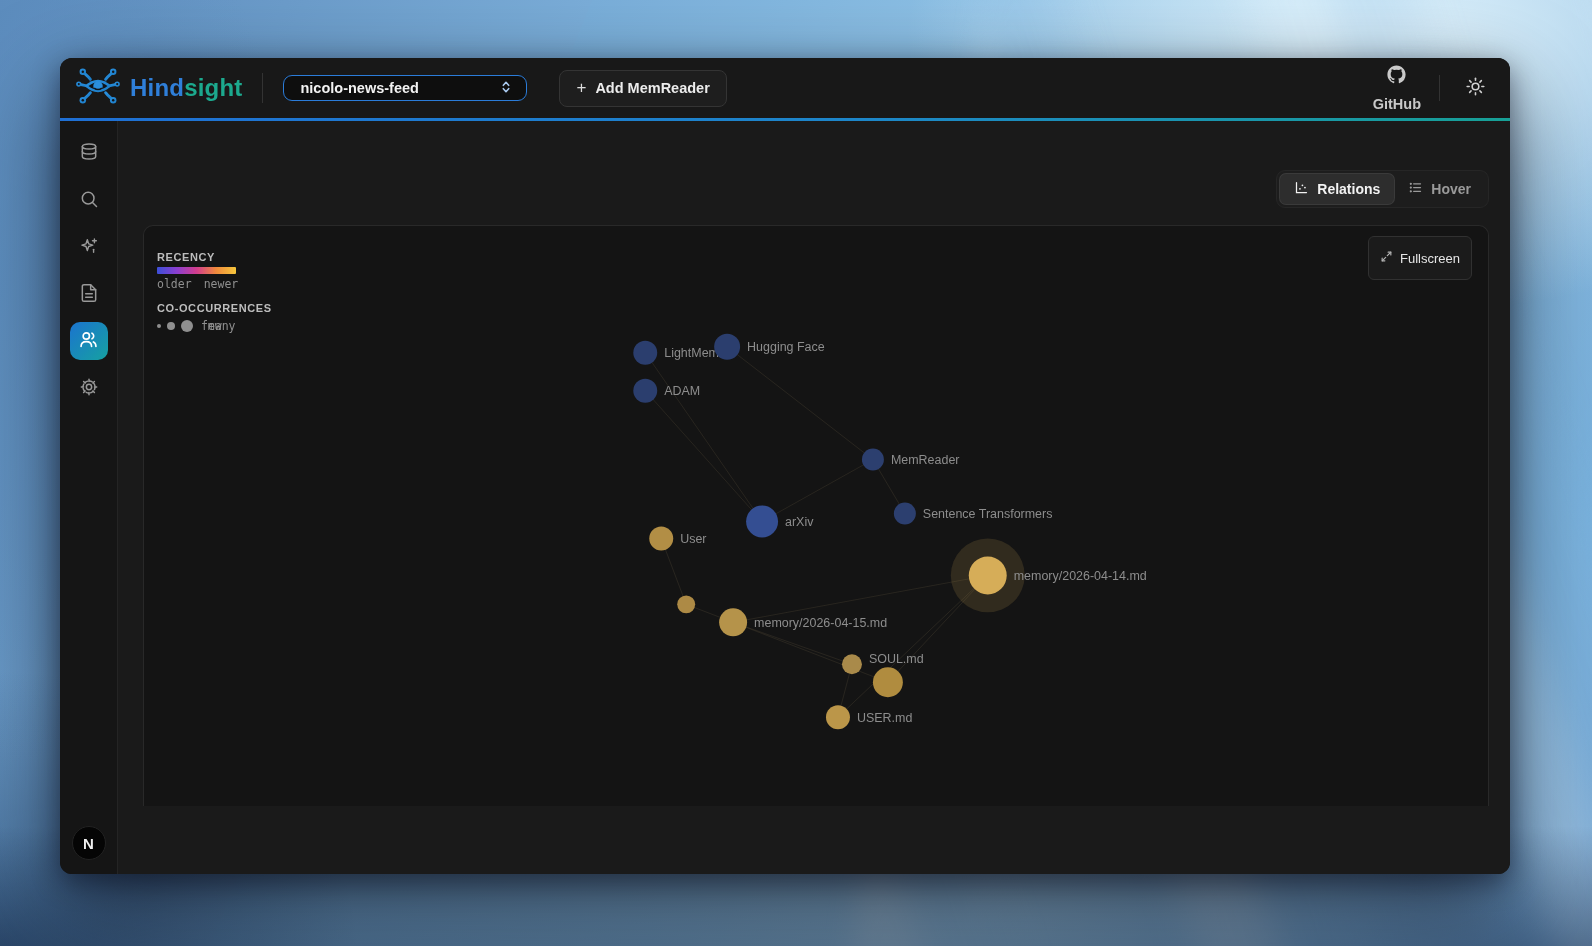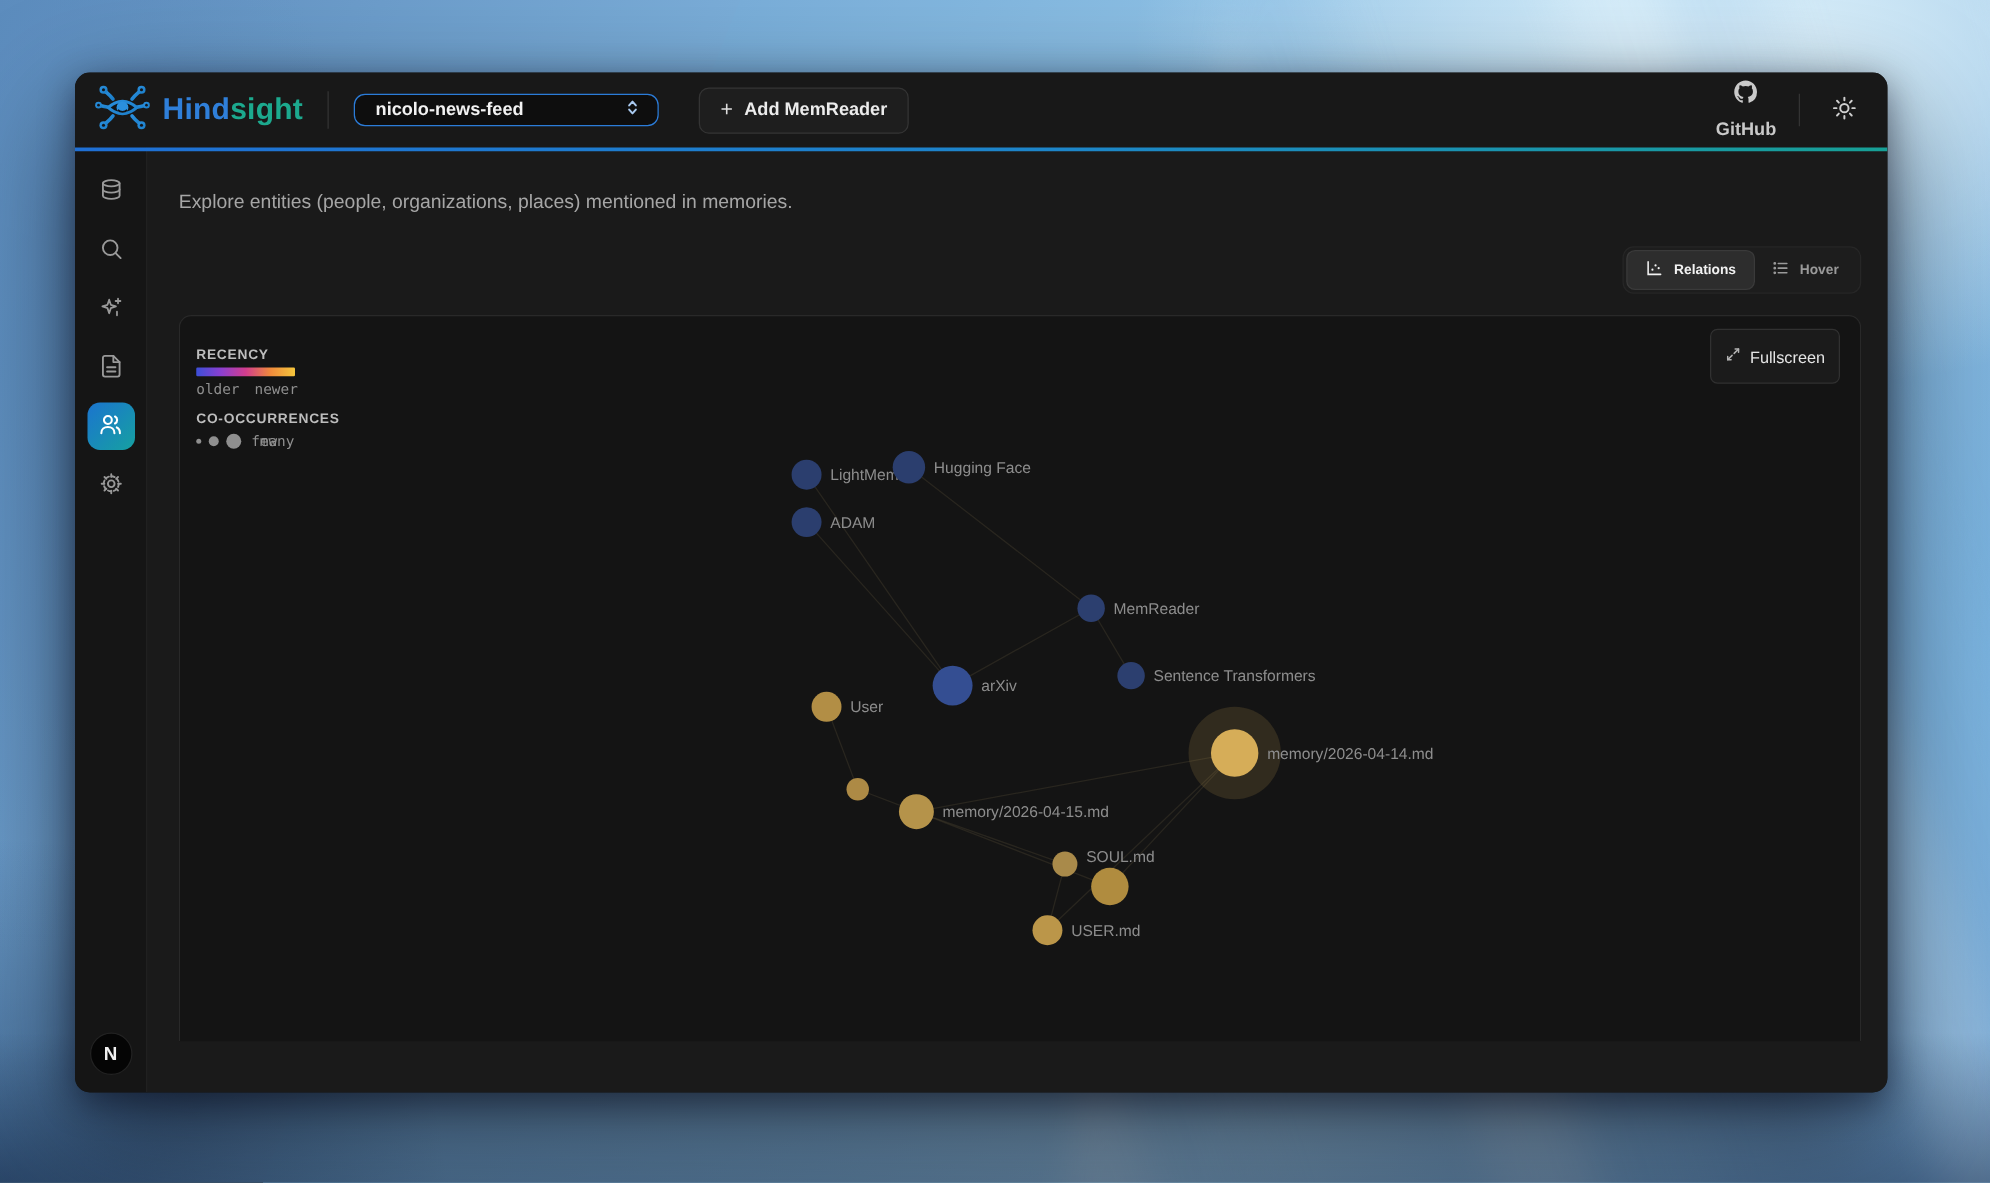--- a/index.html
+++ b/index.html
@@ -84,21 +84,21 @@
     color:#f0f0f0; font-weight:bold; font-size:15px; display:flex; align-items:center; justify-content:center; cursor:pointer;
   }
 
   
   .content { flex:1; background:#1a1a1a; padding:26px 21px 0 25px; display:flex; flex-direction:column; min-width:0; }
   .page-title { color:#f5f5f5; font-size:31px; font-weight:bold; letter-spacing:.2px; }
   .page-subtitle { color:#a6a6a6; font-size:15.5px; margin-top:9px; }
   .tabs-row { display:flex; justify-content:flex-end; margin-top:26px; }
   .tab-group { background:#1d1d1d; border:1px solid #262626; border-radius:9px; padding:3px; display:flex; }
   .tab { height:30px; padding:0 14px; border-radius:6px; display:flex; align-items:center; gap:8px;
-         color:#9a9a9a; font-size:11px; font-weight:bold; cursor:pointer; border:none; background:none; }
+         color:#9a9a9a; font-size:14px; font-weight:bold; cursor:pointer; border:none; background:none; }
   .tab.active { background:#2d2d2d; color:#f2f2f2; box-shadow:0 0 0 1px #3a3a3a; }
   .tab svg { stroke:currentColor; }
 
   
   .graph-panel {
     margin-top:17px; height:581px; position:relative; background:#141414;
     border:1px solid #292929; border-radius:10px 10px 0 0; border-bottom:none; overflow:hidden;
   }
   .graph-hint {
     position:absolute; left:14px; top:7px; color:#4e4e4e; font-size:11.5px;
@@ -279,21 +279,20 @@
           </svg>
         </span>
       </button>
       <div class="side-spacer"></div>
       <div class="avatar">
         <span>N</span>
       </div>
     </nav>
 
     <main class="content">
-      <p class="page-subtitle">Explore entities (people, organizations, places) mentioned in memories.</p>
 
       <div class="tabs-row">
         <div class="tab-group">
           <button class="tab active">
             <span>
               <svg width="15" height="15" viewBox="0 0 24 24" fill="none" stroke-width="2" stroke-linecap="round">
                 <polyline points="4 4 4 20 20 20" stroke="currentColor" fill="none"></polyline>
                 <circle cx="9.5" cy="14" r="1.4" fill="currentColor" stroke="none"></circle>
                 <circle cx="13.5" cy="8.5" r="1.4" fill="currentColor" stroke="none"></circle>
                 <circle cx="17.5" cy="12" r="1.4" fill="currentColor" stroke="none"></circle>

